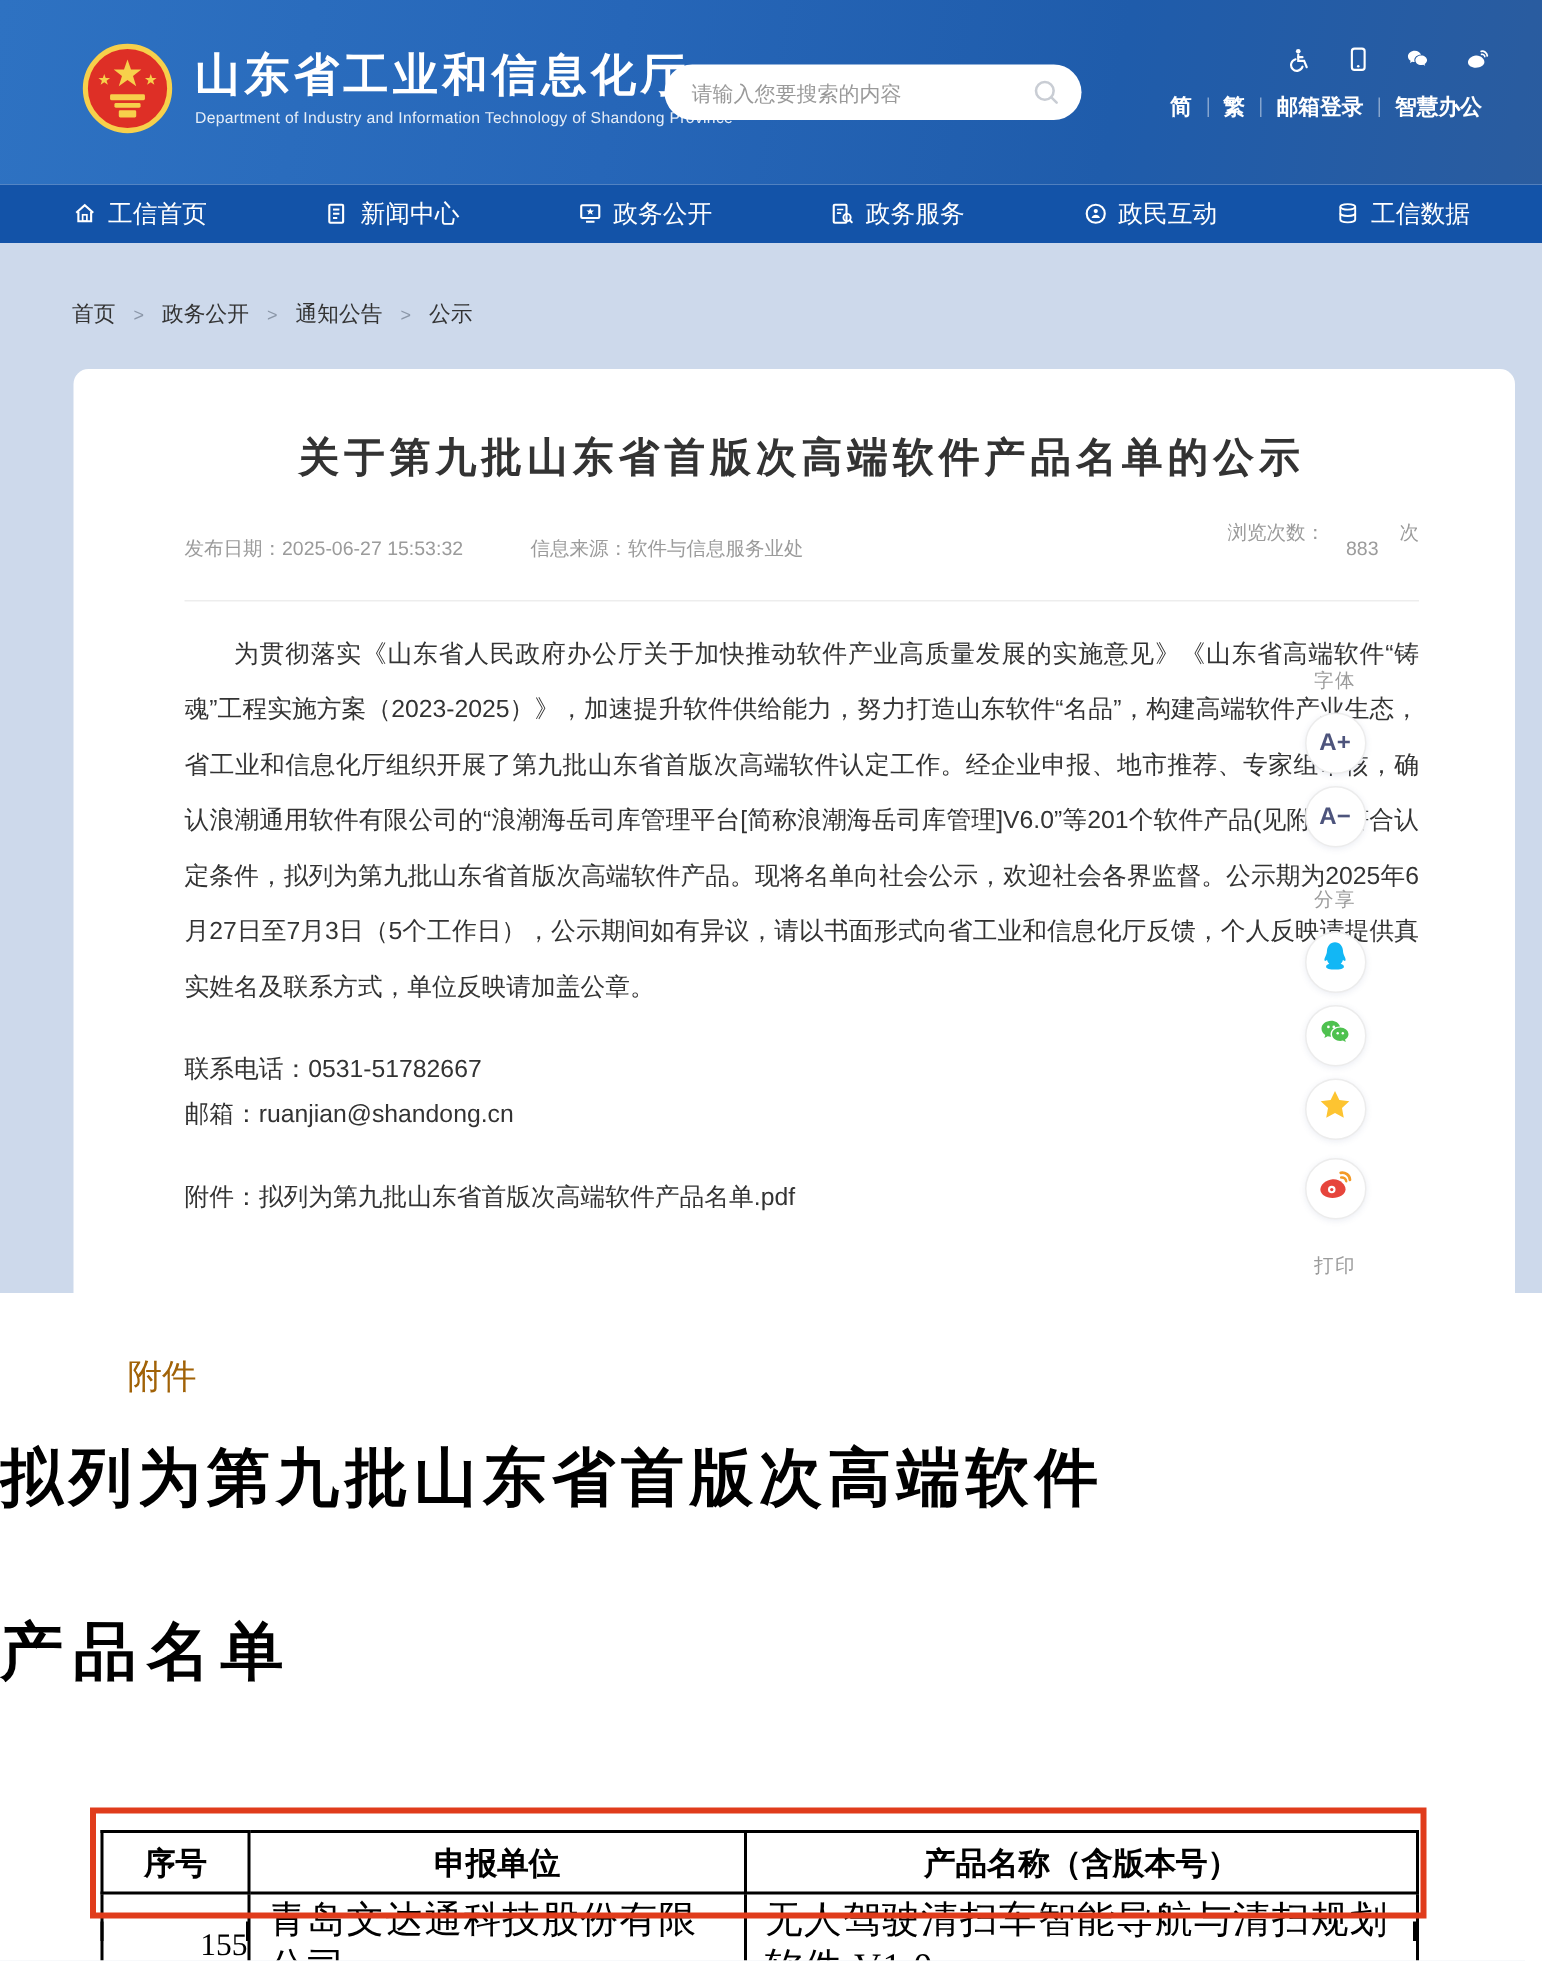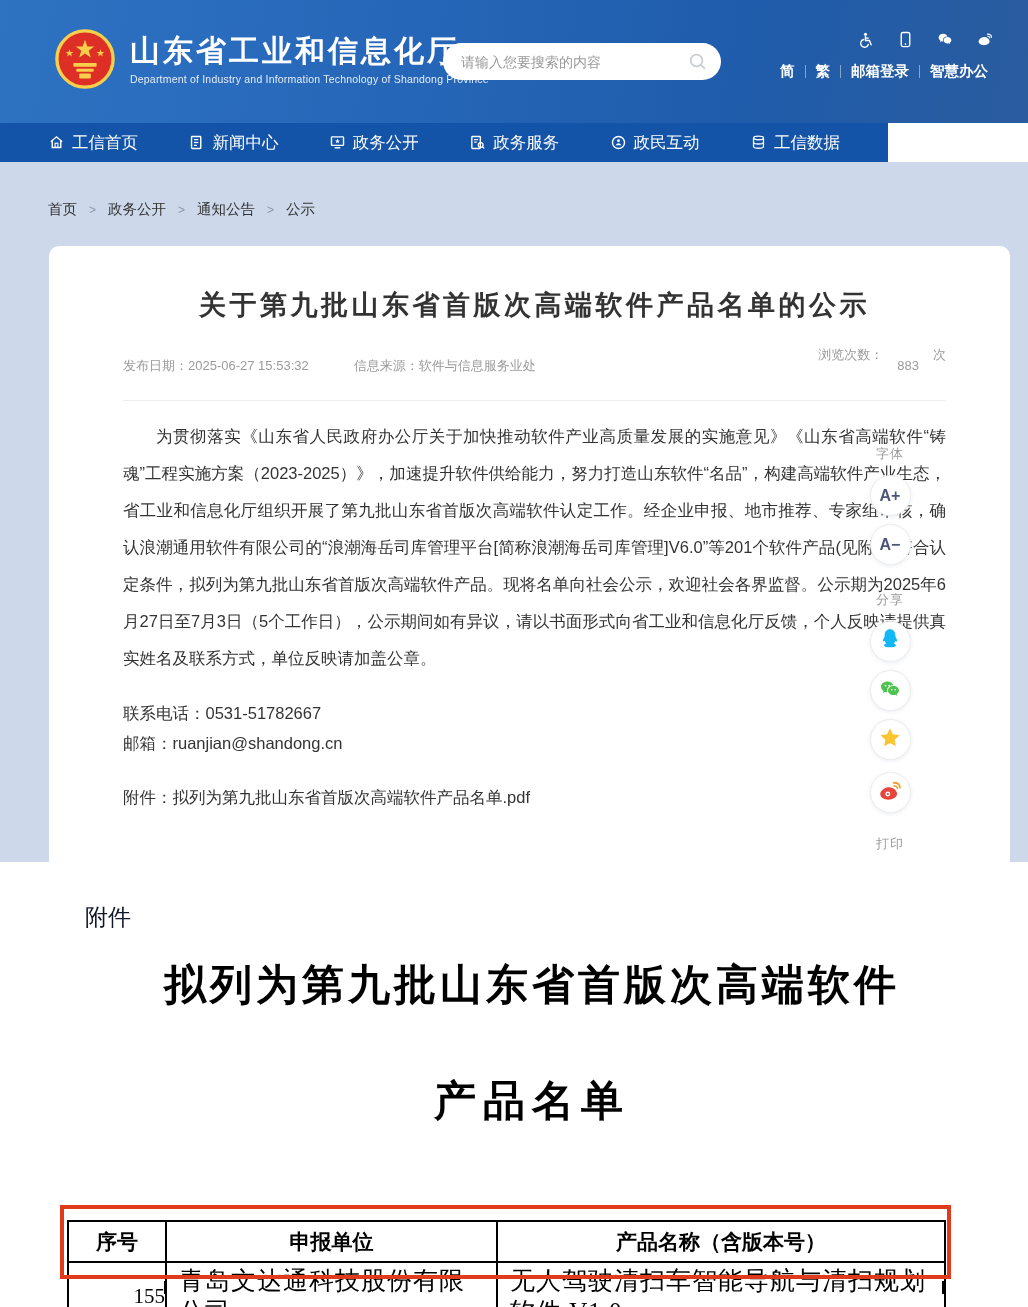--- a/index.html
+++ b/index.html
@@ -22,21 +22,21 @@
   .search-input::placeholder { color:#9a9a9a; }
   .search-icon svg { display:block; }
   .header-right { position:absolute; right:30px; top:30px; text-align:right; }
   .util-icons { display:flex; justify-content:flex-end; gap:22px; margin-right:4px; }
   .util-icons .uicon { width:18px; height:18px; display:inline-flex; align-items:center; justify-content:center; cursor:pointer; }
   .top-links { display:flex; align-items:center; justify-content:flex-end; margin-top:14px; color:#fff; font-size:14.5px; font-weight:bold; }
   .top-links .tlink { cursor:pointer; padding:0 10px; white-space:nowrap; }
   .top-links .sep { width:1px; height:13px; background:rgba(255,255,255,.45); }
 
   
-  .main-nav { position:absolute; left:0; top:123px; width:888px; height:39px; background:var(--nav_blue);
+  .main-nav { position:absolute; left:0; top:123px; width:1028px; height:39px; background:var(--nav_blue);
     display:flex; align-items:center; justify-content:space-between; padding:0 48px; }
   .nav-item { display:flex; align-items:center; gap:7px; color:#fff; font-size:16.5px; cursor:pointer; white-space:nowrap; }
   .nav-item .nicon { display:inline-flex; width:17px; height:17px; }
 
   
   .page-band { position:absolute; left:0; top:162px; width:1028px; height:700px; background:var(--page_bg); }
   .breadcrumb { position:absolute; left:48px; top:200px; display:flex; align-items:center; gap:12px; font-size:14.5px; color:#333; }
   .breadcrumb .crumb { cursor:pointer; }
   .breadcrumb .bsep { color:#8b97a8; font-size:12px; }
 
@@ -56,23 +56,23 @@
   
   .tool-rail { position:absolute; left:866px; top:445px; width:48px; display:flex; flex-direction:column; align-items:center; }
   .rail-label { font-size:13px; color:#9b9b9b; letter-spacing:1px; }
   .rail-circle { width:41px; height:41px; border-radius:50%; background:#fff; border:1px solid #ececec;
     box-shadow:0 1px 4px rgba(90,110,160,.12); display:flex; align-items:center; justify-content:center; cursor:pointer; }
   .font-btn { color:#4d547c; font-size:16px; font-weight:bold; }
   .mt8{margin-top:8px} .mt12{margin-top:12px} .mt26{margin-top:26px} .mt22{margin-top:22px}
 
   
   .attach-section { position:absolute; left:0; top:862px; width:1028px; height:445px; background:#fff; }
-  .attach-label { position:absolute; left:85px; top:40px; font-size:23px; color:#0f172a; }
-  .attach-title { position:absolute; left:0; top:95px; width:1028px; text-align:center;
-    font-family:"Liberation Serif", serif; font-weight:bold; color:#000; font-size:42px; letter-spacing:4px;padding-left:36px; }
+  .attach-label { position:absolute; left:85px; top:40px; font-size:23px; color:#a16207; }
+  .attach-title { position:absolute; left:0; top:95px; width:1028px; 
+    font-family:"Liberation Serif", serif; font-weight:bold; color:#000; font-size:42px; letter-spacing:4px; }
   .attach-title .t2 { display:block; margin-top:60px; letter-spacing:7px; }
   .doc-table { position:absolute; left:67px; top:310px; width:877px; border-collapse:collapse;
     font-family:"Liberation Serif", serif; color:#000; table-layout:fixed;margin-top:48px; }
   .doc-table th, .doc-table td { border:2px solid #000; }
   .doc-table th { height:41px; font-size:21px; font-weight:bold; text-align:center; }
   .doc-table td { height:63px; font-size:25px; vertical-align:middle; }
   .doc-table td.seq { text-align:right; font-size:21px; }
   .doc-table td.txt { padding:2px 12px; line-height:31px; letter-spacing:1px; }
   .col-seq{width:98px} .col-company{width:331px} .col-product{width:448px}
   .row-highlight { position:absolute; left:60px; top:343px; width:891px; height:74px;

